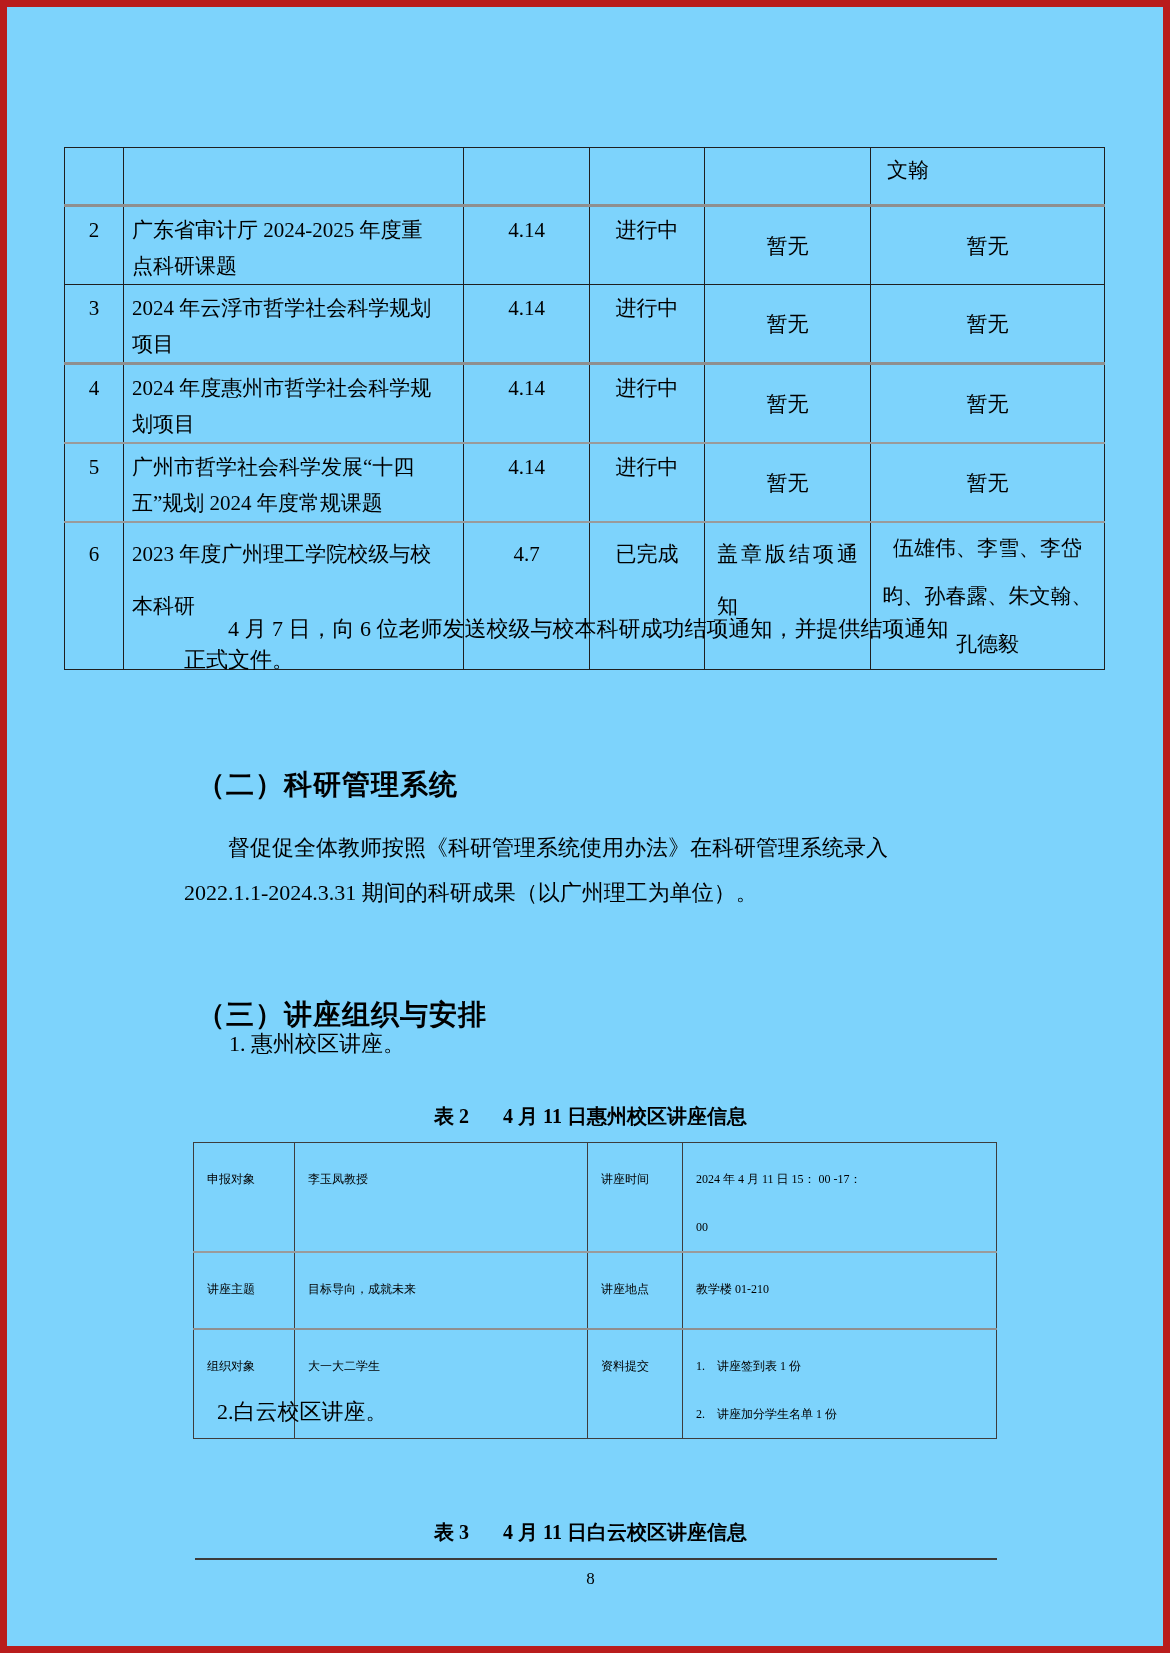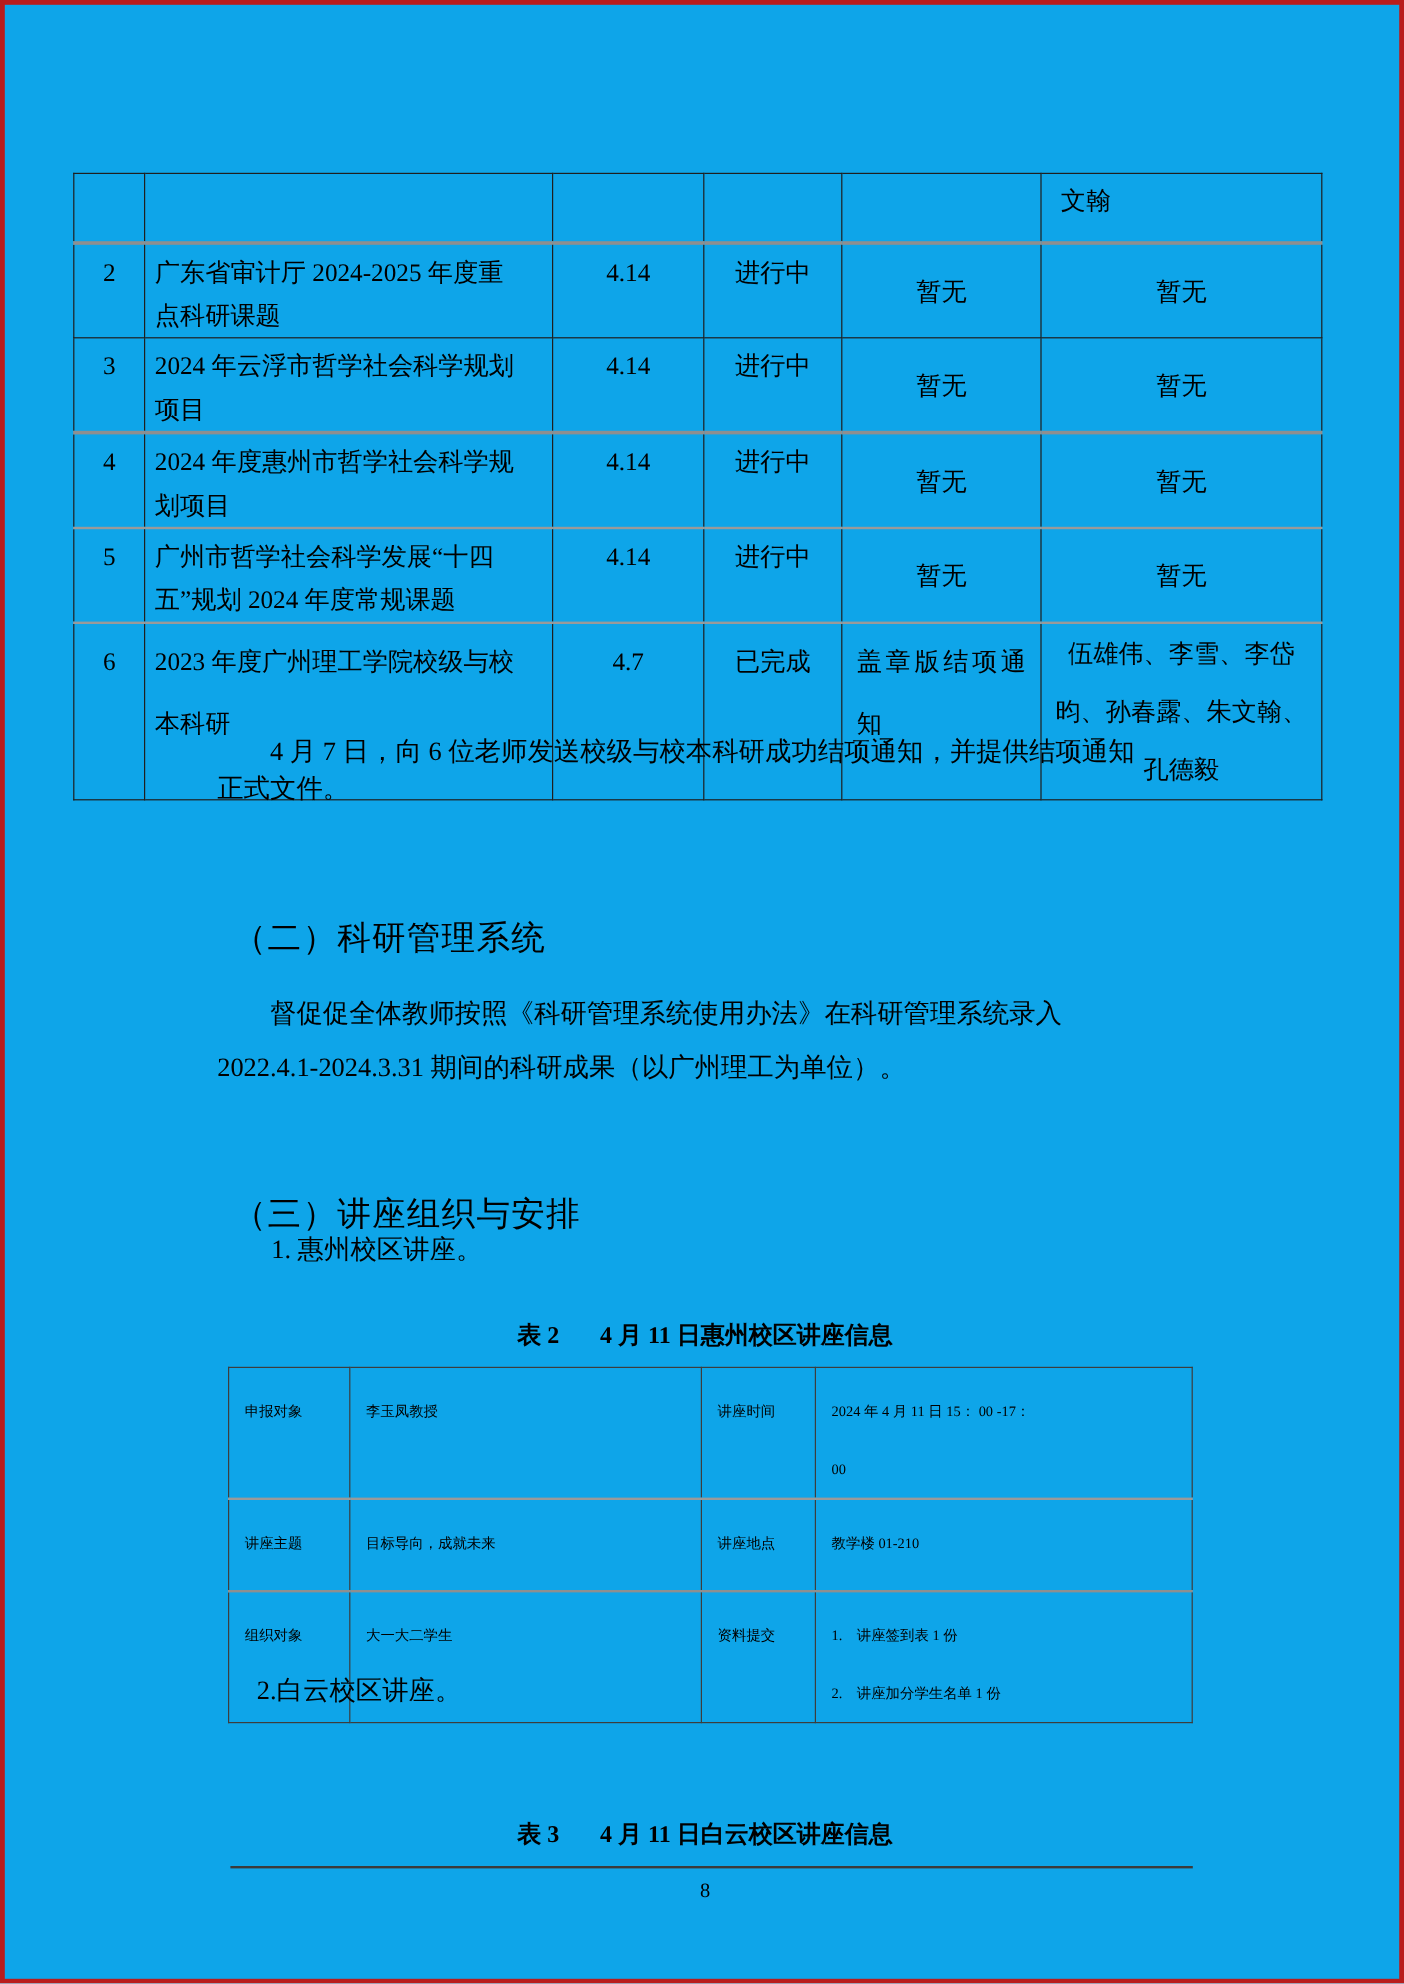--- a/index.html
+++ b/index.html
@@ -1,21 +1,21 @@
 <!DOCTYPE html>
 <html><head>
 <meta charset="utf-8">
 <style>
   html,body{margin:0;padding:0;background:#fff;}
   .page{
     position:relative;
     width:1170px;height:1653px;
-    background:#0ea5e9;
+    background:#7dd3fc;
     box-sizing:border-box;
-    border:4px solid #b91c1c;
+    border:7px solid #b91c1c;
     font-family:"Liberation Serif","DejaVu Serif",serif;
     color:#000;
     overflow:hidden;
   }
   
   .t1{
     position:absolute;left:57px;top:140px;width:1041px;
     border-collapse:collapse;table-layout:fixed;
     font-size:21px;
   }
@@ -40,21 +40,21 @@
   .para{
     position:absolute;left:177px;width:830px;
     font-size:22px;line-height:31px;
     text-indent:2em;white-space:pre-line;
   }
   .para.p1{top:606px;}
   .para.s2body{top:818px;line-height:45px;}
   .hd{
     position:absolute;left:190px;
     font-family:"Liberation Sans","DejaVu Sans",sans-serif;
-    font-weight:normal;font-size:28px;line-height:32px;
+    font-weight:bold;font-size:28px;line-height:32px;
     letter-spacing:1px;
   }
   .hd.h2{top:762px;}
   .hd.h3{top:992px;}
   .list-item{
     position:absolute;left:222px;font-size:22px;line-height:30px;
   }
   .list-item.i1{top:1022px;}
   .list-item.i2{top:1390px;left:210px;}
   
@@ -164,21 +164,21 @@
 孔德毅</td>
     </tr>
   </tbody>
     </table>
 
   <div class="para p1">4 月 7 日，向 6 位老师发送校级与校本科研成功结项通知，并提供结项通知
 正式文件。</div>
 
   <div class="hd h2">（二）科研管理系统</div>
   <div class="para s2body">督促促全体教师按照《科研管理系统使用办法》在科研管理系统录入
-2022.4.1-2024.3.31 期间的科研成果（以广州理工为单位）。</div>
+2022.1.1-2024.3.31 期间的科研成果（以广州理工为单位）。</div>
 
   <div class="hd h3">（三）讲座组织与安排</div>
   <div class="list-item i1">1. 惠州校区讲座。</div>
 
   <div class="caption c2">
     <span class="cap-label">表 2</span><span>4 月 11 日惠州校区讲座信息</span>
   </div>
 
   <table class="t2">
     <colgroup>

